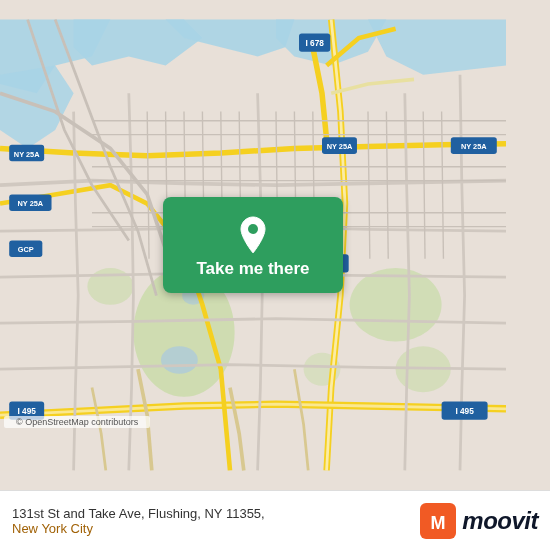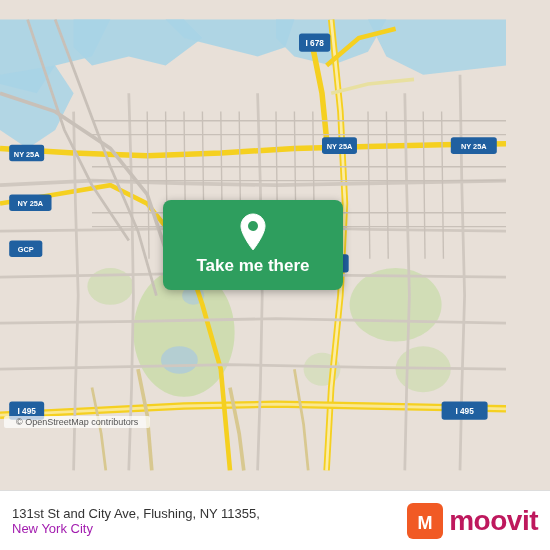--- a/index.html
+++ b/index.html
@@ -38,21 +38,21 @@
       flex-direction: column;
       align-items: center;
       gap: 0;
     }
 
     #take-me-there-btn {
       background: #2e9e5e;
       color: white;
       border: none;
       border-radius: 8px;
-      padding: 12px 32px 14px 32px;
+      padding: 18px 32px 14px 32px;
       font-size: 17px;
       font-weight: 600;
       cursor: pointer;
       display: flex;
       flex-direction: column;
       align-items: center;
       gap: 6px;
       box-shadow: 0 2px 8px rgba(0,0,0,0.3);
       min-width: 180px;
     }
@@ -79,39 +79,40 @@
     }
 
     #address-text {
       font-size: 13px;
       color: #333;
       font-weight: 400;
     }
 
     #city-text {
       font-size: 13px;
-      color: #a21caf;
+      color: #a16207;
     }
 
     #moovit-logo {
       display: flex;
       align-items: center;
       gap: 6px;
     }
 
     #moovit-icon {
       width: 36px;
       height: 36px;
     }
 
     #moovit-text {
-      font-size: 28px;
+      font-size: 24px;
       font-weight: 700;
-      color: #be185d;
+      color: #0f172a;
       letter-spacing: -0.5px;
+      font-style: italic;
     }
 
     #osm-attribution {
       position: absolute;
       bottom: 62px;
       left: 4px;
       font-size: 9px;
       color: #555;
       background: rgba(255,255,255,0.7);
       padding: 1px 12px;
@@ -244,21 +245,21 @@
     </button>
   </div>
 
   <div id="osm-attribution">
     <span>© OpenStreetMap contributors</span>
   </div>
 </div>
 
 <div id="bottom-bar">
   <div id="address-section">
-    <span id="address-text">131st St and City Ave, Flushing, NY 11355,</span>
+    <span id="address-text">131st St and Take Ave, Flushing, NY 11355,</span>
     <span id="city-text">New York City</span>
   </div>
   <div id="moovit-logo">
     <svg id="moovit-icon" viewBox="0 0 36 36" xmlns="http://www.w3.org/2000/svg">
       <rect width="36" height="36" rx="6" fill="#f15a24"></rect>
       <text x="18" y="26" text-anchor="middle" font-size="18" font-weight="900" fill="white" font-family="Arial">M</text>
     </svg>
     <span id="moovit-text">moovit</span>
   </div>
 </div>

